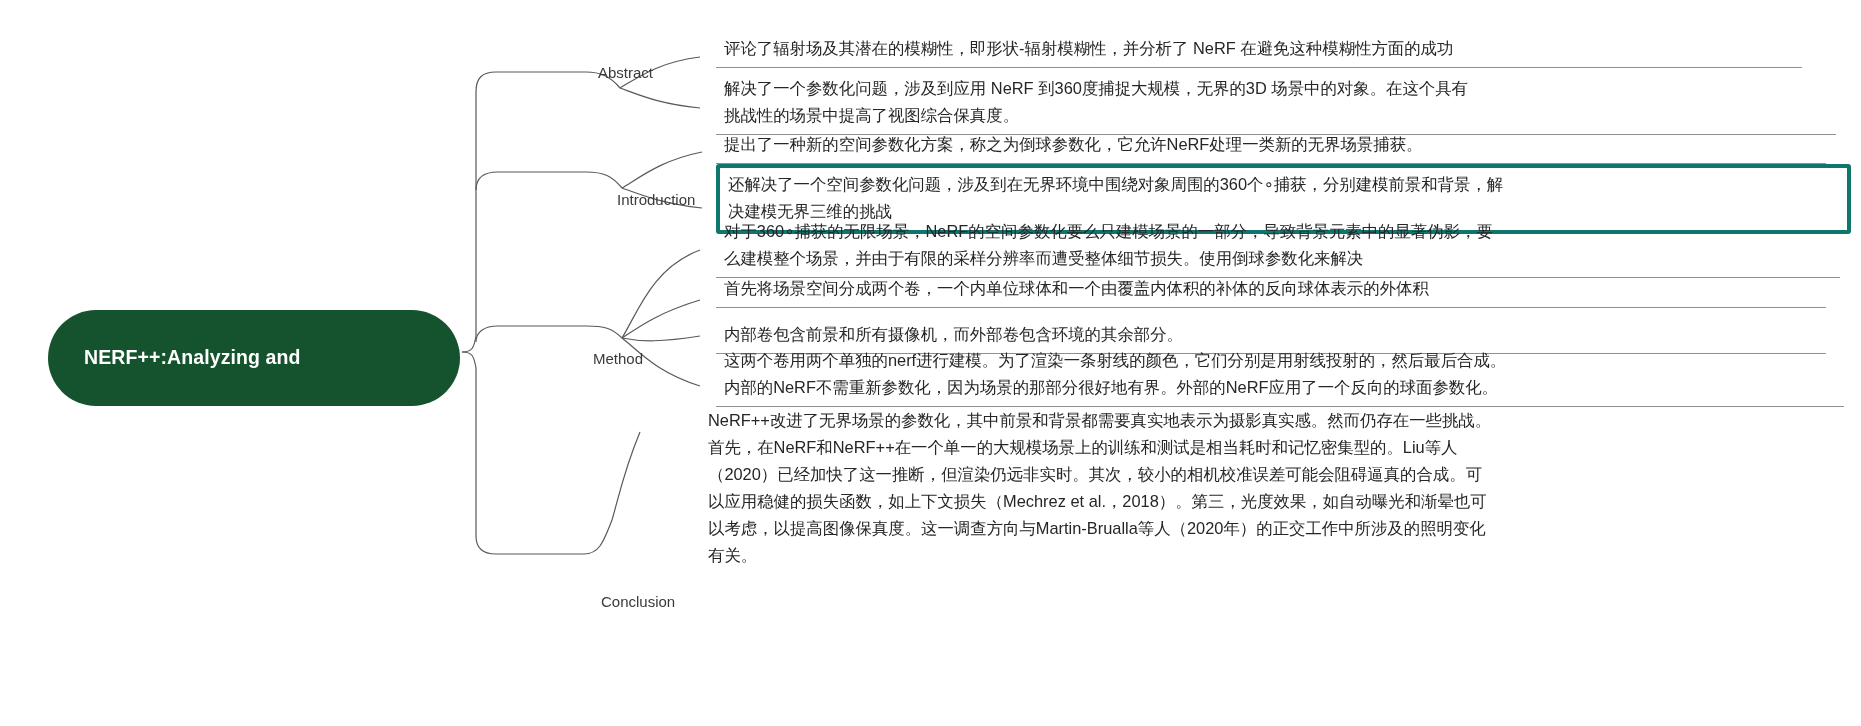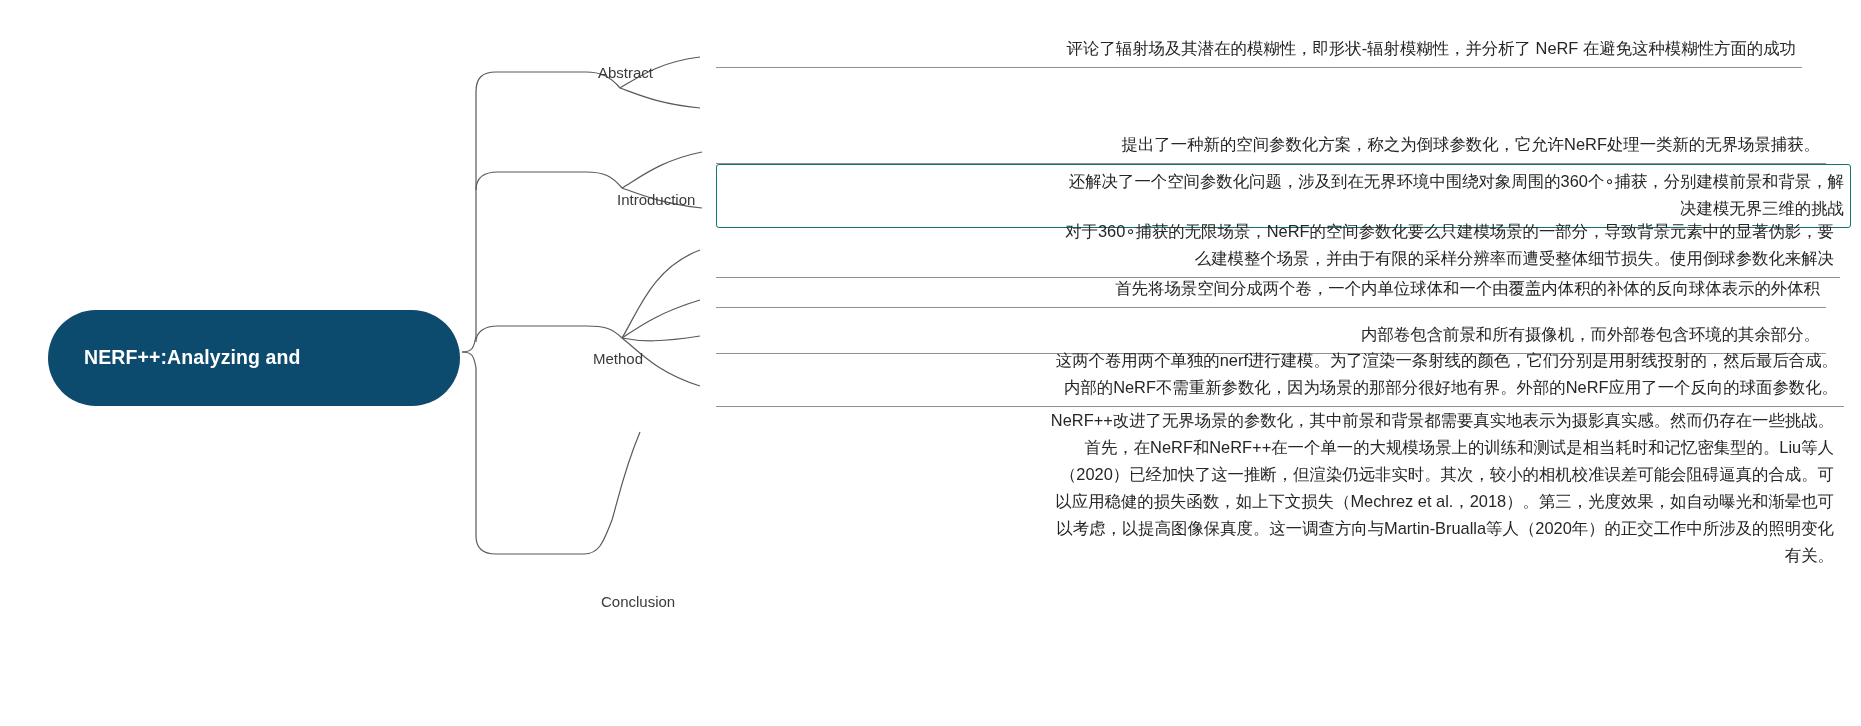--- a/index.html
+++ b/index.html
@@ -22,21 +22,21 @@
     pointer-events: none;
   }
 
   
   #root-node {
     position: absolute;
     left: 48px;
     top: 310px;
     width: 412px;
     min-height: 96px;
-    background: #0c4a6e;
+    background: #14532d;
     border-radius: 48px;
     padding: 14px 26px 16px 36px;
     display: flex;
     flex-direction: column;
     justify-content: center;
     color: #ffffff;
     font-weight: bold;
     font-size: 19.5px;
     line-height: 25px;
     letter-spacing: 0.1px;
@@ -56,24 +56,23 @@
   
   .leaf {
     position: absolute;
     color: #262626;
     font-size: 16.4px;
     line-height: 27px;
     font-family: "Liberation Sans", "DejaVu Sans", sans-serif;
     border-bottom: 1px solid #8f8f8f;
     padding: 3px 6px 5px 8px;
     white-space: pre-line;
-    text-align: right;
   }
   .leaf.highlight {
-    border: 1px solid #0f766e;
+    border: 4px solid #0f766e;
     border-radius: 3px;
     background: #ffffff;
     padding: 3px 6px 5px 8px;
   }
   .leaf.noline { border-bottom: none; }
 </style>
 </head>
 <body>
 
 <div id="page">
@@ -113,20 +112,22 @@
   <div id="root-node">
     <span class="rl">NERF++:Analyzing and</span>
   </div>
 
   <div class="branch-label" style="left:598px; top:62px;">Abstract</div>
   <div class="branch-label" style="left:577px; top:189px;margin-left:40px;">Introduction</div>
   <div class="branch-label" style="left:593px; top:348px;">Method</div>
   <div class="branch-label" style="left:601px; top:577px;margin-top:14px;">Conclusion</div>
 
   <div class="leaf" style="left:716px; top:32px; width:1086px;">评论了辐射场及其潜在的模糊性，即形状-辐射模糊性，并分析了 NeRF 在避免这种模糊性方面的成功</div>
+  <div class="leaf" style="left:716px; top:72px; width:1120px;">解决了一个参数化问题，涉及到应用 NeRF 到360度捕捉大规模，无界的3D 场景中的对象。在这个具有
+挑战性的场景中提高了视图综合保真度。</div>
 
   <div class="leaf" style="left:716px; top:128px; width:1110px;">提出了一种新的空间参数化方案，称之为倒球参数化，它允许NeRF处理一类新的无界场景捕获。</div>
   <div class="leaf highlight" style="left:716px; top:164px; width:1135px;">还解决了一个空间参数化问题，涉及到在无界环境中围绕对象周围的360个∘捕获，分别建模前景和背景，解
 决建模无界三维的挑战</div>
 
   <div class="leaf" style="left:716px; top:215px; width:1124px;">对于360∘捕获的无限场景，NeRF的空间参数化要么只建模场景的一部分，导致背景元素中的显著伪影，要
 么建模整个场景，并由于有限的采样分辨率而遭受整体细节损失。使用倒球参数化来解决</div>
   <div class="leaf" style="left:716px; top:272px; width:1110px;">首先将场景空间分成两个卷，一个内单位球体和一个由覆盖内体积的补体的反向球体表示的外体积</div>
   <div class="leaf" style="left:716px; top:318px; width:1110px;">内部卷包含前景和所有摄像机，而外部卷包含环境的其余部分。</div>
   <div class="leaf" style="left:716px; top:344px; width:1128px;">这两个卷用两个单独的nerf进行建模。为了渲染一条射线的颜色，它们分别是用射线投射的，然后最后合成。

